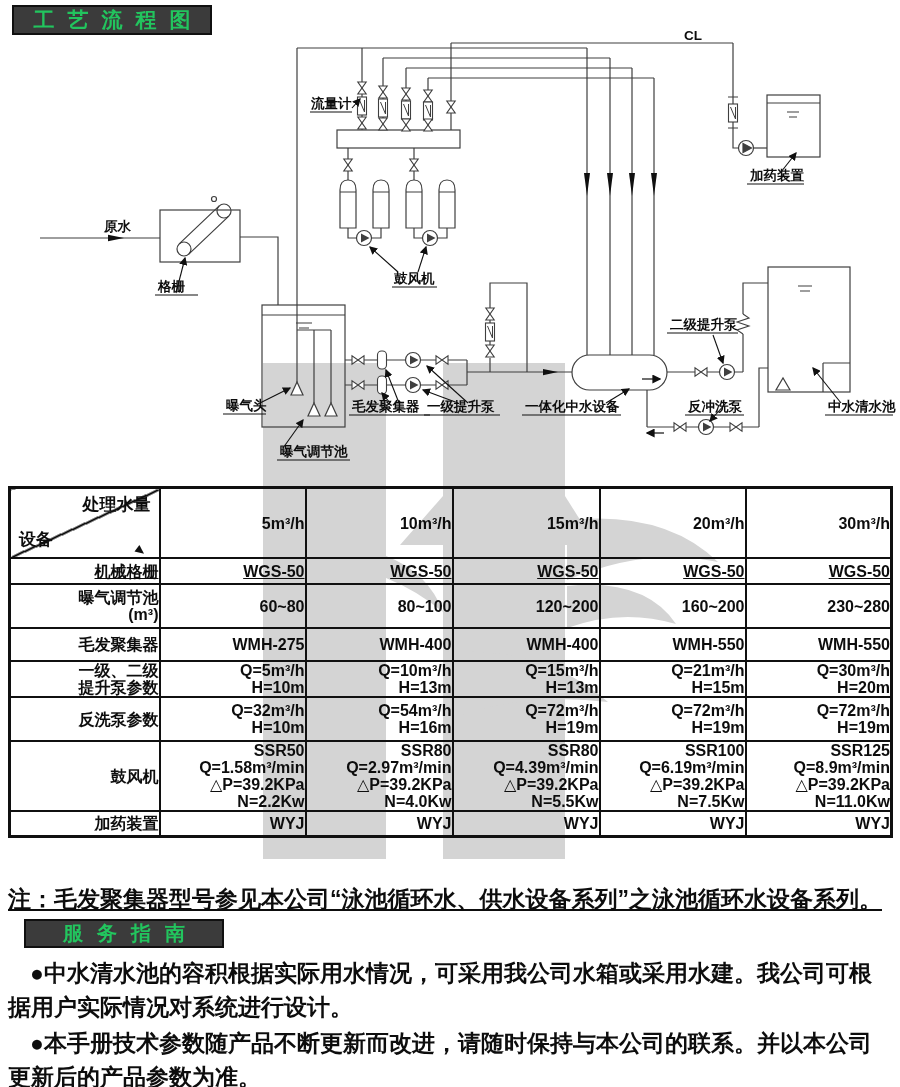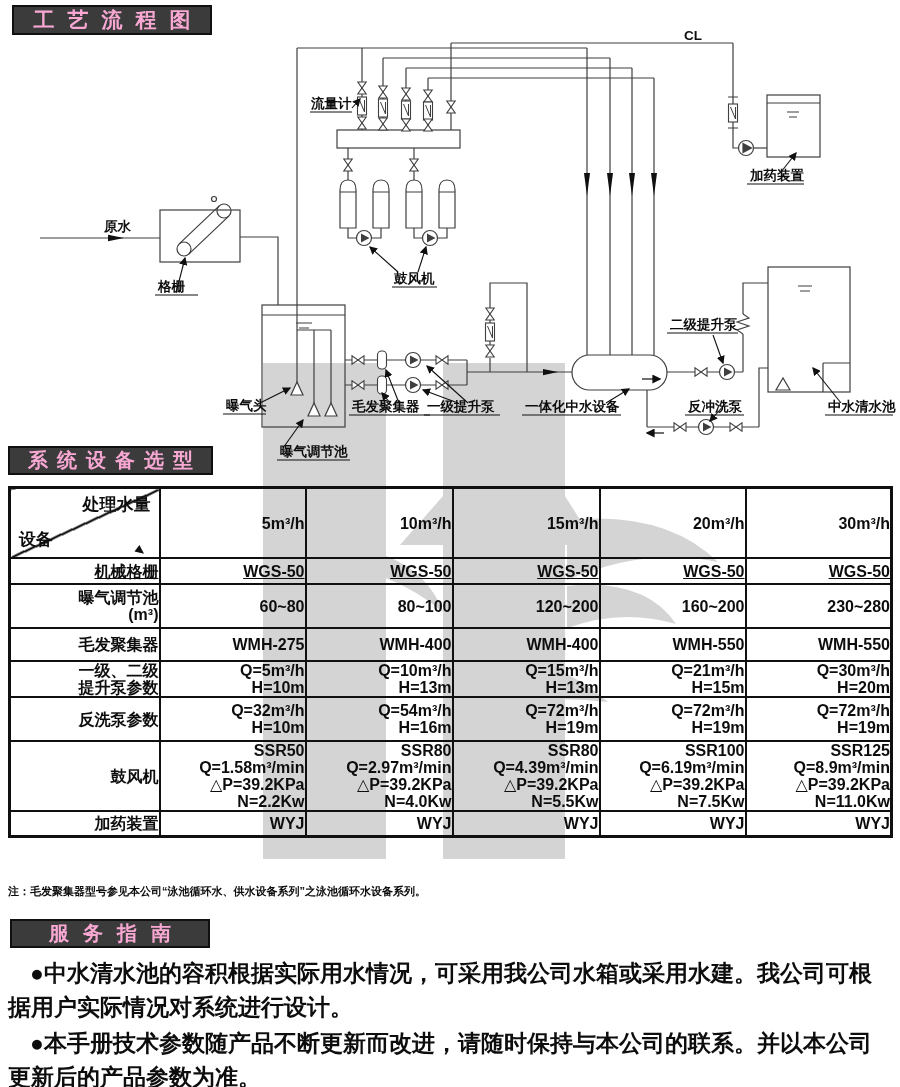--- a/index.html
+++ b/index.html
@@ -1,39 +1,39 @@
 <!DOCTYPE html>
 <html><head>
 <meta charset="utf-8">
 <style>
   html,body{margin:0;padding:0;background:#ffffff;}
   .page{position:relative;width:900px;height:1087px;background:#fff;overflow:hidden;
         font-family:"Liberation Sans","DejaVu Sans",sans-serif;color:#0d0d0d;font-weight:bold;}
   svg{display:block;}
   .wm{position:absolute;left:0;top:0;z-index:0;pointer-events:none;}
   .diagram{position:absolute;left:0;top:0;z-index:1;pointer-events:none;}
-  .hdr{position:absolute;z-index:3;background:#3b3b3b;color:#f9a8d4;border:2px solid #101010;
+  .hdr{position:absolute;z-index:3;background:#3b3b3b;color:#22c55e;border:2px solid #101010;
        display:flex;align-items:center;justify-content:center;font-weight:bold;box-sizing:border-box;}
   .hdr1{left:12px;top:5px;width:200px;height:30px;font-size:21px;letter-spacing:13px;padding-left:13px;}
   .hdr2{left:8px;top:446px;width:205px;height:29px;font-size:20px;letter-spacing:9px;padding-left:9px;}
-  .hdr3{left:10px;top:919px;width:200px;height:29px;font-size:20px;letter-spacing:14px;padding-left:14px;}
+  .hdr3{left:24px;top:919px;width:200px;height:29px;font-size:20px;letter-spacing:14px;padding-left:14px;}
   table.sel{position:absolute;left:8px;top:486px;z-index:2;border-collapse:collapse;table-layout:fixed;
        width:882px;background:transparent;}
   table.sel td{border:2px solid #101010;text-align:right;vertical-align:middle;padding:0;
        font-size:16px;font-weight:bold;line-height:17px;white-space:pre-line;color:#0d0d0d;}
   table.sel{border:3px solid #101010;}
   td.corner{position:relative;background:
        linear-gradient(to bottom right, transparent 49.1%, #101010 49.1%, #101010 50.9%, transparent 50.9%);}
   td.corner .tr{position:absolute;top:7px;right:8px;font-size:17px;}
   td.corner .bl{position:absolute;bottom:9px;left:8px;font-size:17px;}
   td.corner .ar{position:absolute;right:14px;bottom:2px;width:0;height:0;
        border-left:9px solid #101010;border-top:4px solid transparent;border-bottom:4px solid transparent;
        transform:rotate(38deg);}
   td.colhead{font-size:17px;}
-  .note{position:absolute;left:8px;top:884px;width:886px;z-index:2;font-size:11px;}
+  .note{position:absolute;left:8px;top:884px;width:886px;z-index:2;font-size:23px;text-decoration:underline;}
   .para{position:absolute;left:8px;width:886px;z-index:2;font-size:23px;line-height:34px;text-indent:22px;}
   .p1{top:956px;}
   .p2{top:1026px;}
 </style>
 </head>
 <body>
 
 <div class="page">
 
   <svg class="wm" width="900" height="1087" viewBox="0 0 900 1087">
@@ -235,23 +235,20 @@
       <text x="670" y="329">二级提升泵</text>
       <text x="688" y="411">反冲洗泵</text>
       <text x="828" y="411">中水清水池</text>
       <text x="750" y="180">加药装置</text>
       <text x="684" y="40">CL</text>
     </g>
   </svg>
 
   <div class="hdr hdr1">
     <span>工艺流程图</span>
-  </div>
-  <div class="hdr hdr2">
-    <span>系统设备选型</span>
   </div>
   <div class="hdr hdr3">
     <span>服务指南</span>
   </div>
 
   <table class="sel">
     <colgroup>
       <col style="width:150px">
         <col style="width:146px">
         <col style="width:147px">

